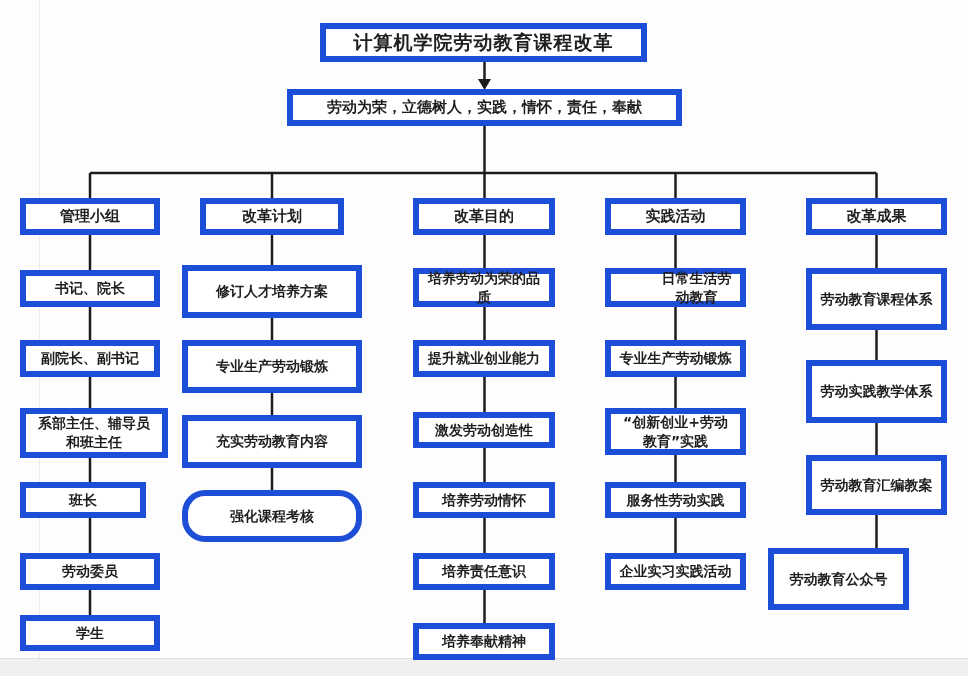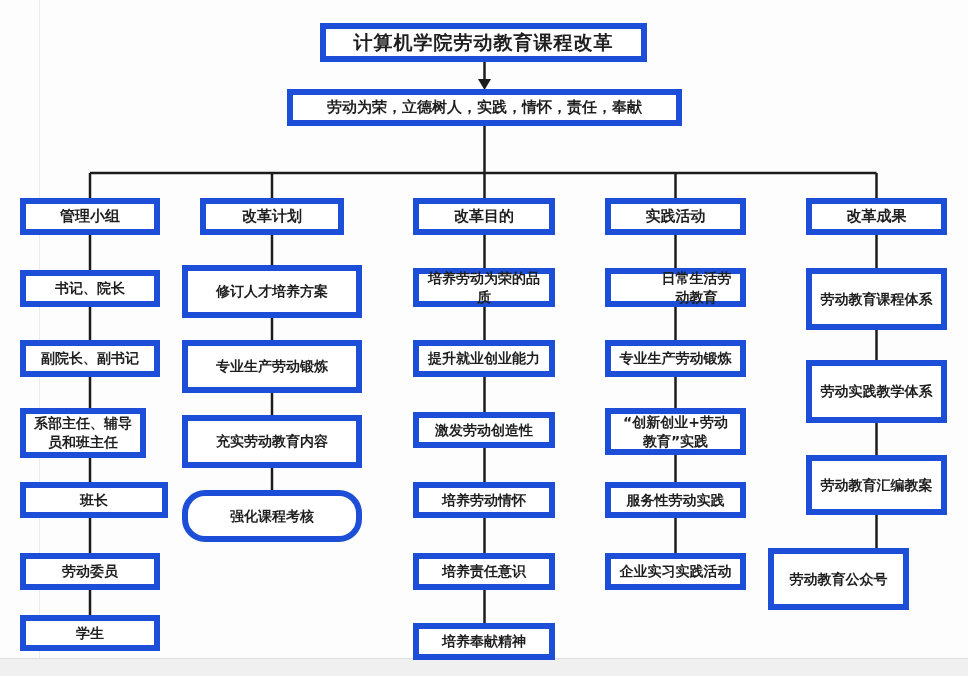--- a/index.html
+++ b/index.html
@@ -100,22 +100,22 @@
   <div class="node motto" style="left:287px; top:89px; width:395px; height:37px;">劳动为荣，立德树人，实践，情怀，责任，奉献</div>
 
   <div class="node header" style="left:20px;  top:198px; width:140px; height:37px;">管理小组</div>
   <div class="node header" style="left:200px; top:198px; width:144px; height:37px;">改革计划</div>
   <div class="node header" style="left:413px; top:198px; width:142px; height:37px;">改革目的</div>
   <div class="node header" style="left:605px; top:198px; width:141px; height:37px;">实践活动</div>
   <div class="node header" style="left:806px; top:198px; width:141px; height:37px;">改革成果</div>
 
   <div class="node" style="left:20px; top:270px; width:140px; height:37px;">书记、院长</div>
   <div class="node" style="left:20px; top:340px; width:140px; height:37px;">副院长、副书记</div>
-  <div class="node" style="left:20px; top:408px; width:126px; height:50px;">系部主任、辅导员和班主任</div>
-  <div class="node" style="left:20px; top:482px; width:148px; height:36px;">班长</div>
+  <div class="node" style="left:20px; top:408px; width:148px; height:50px;">系部主任、辅导员和班主任</div>
+  <div class="node" style="left:20px; top:482px; width:126px; height:36px;">班长</div>
   <div class="node" style="left:20px; top:553px; width:140px; height:37px;">劳动委员</div>
   <div class="node" style="left:20px; top:615px; width:140px; height:36px;">学生</div>
 
   <div class="node" style="left:182px; top:265px; width:180px; height:53px;">修订人才培养方案</div>
   <div class="node" style="left:182px; top:340px; width:180px; height:53px;">专业生产劳动锻炼</div>
   <div class="node" style="left:182px; top:415px; width:180px; height:53px;">充实劳动教育内容</div>
   <div class="node" style="left:182px; top:490px; width:180px; height:52px;border-radius:23px;">强化课程考核</div>
 
   <div class="node" style="left:413px; top:268px; width:142px; height:39px;">培养劳动为荣的品质</div>
   <div class="node" style="left:413px; top:340px; width:142px; height:37px;">提升就业创业能力</div>

